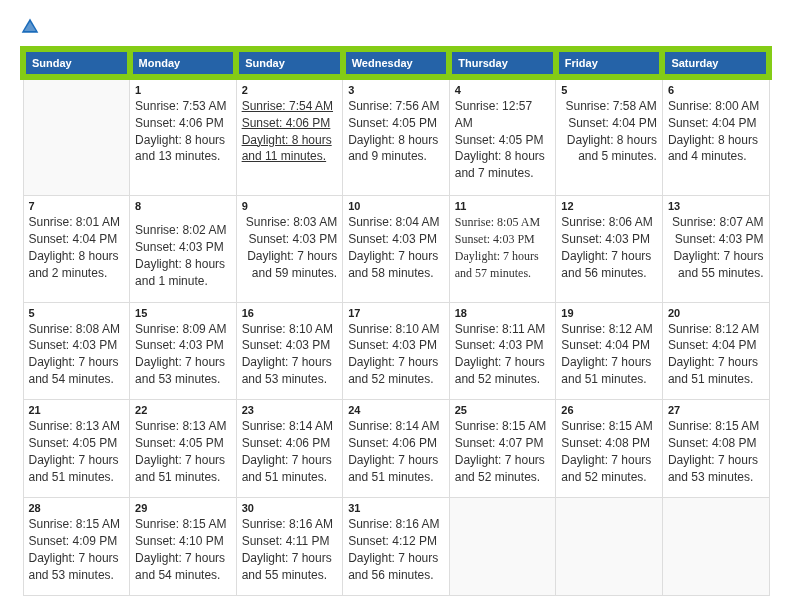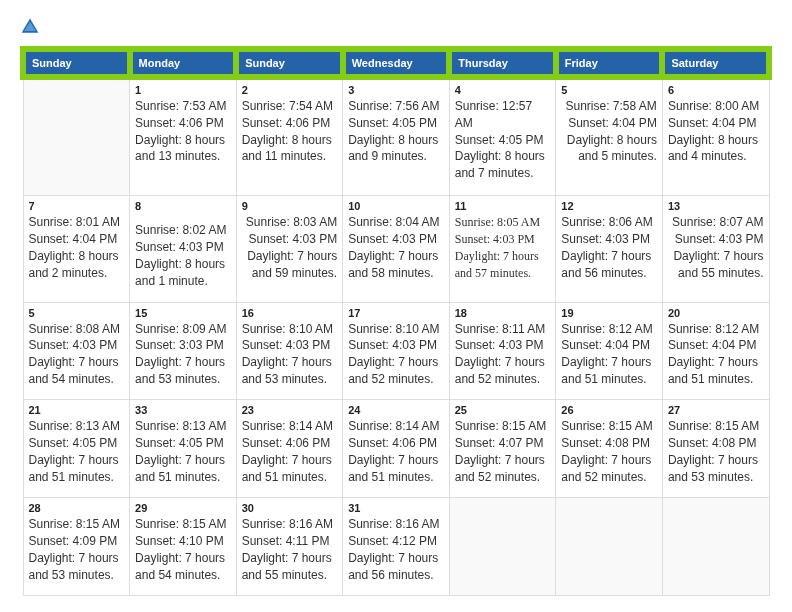--- a/index.html
+++ b/index.html
@@ -128,21 +128,21 @@
           <td class="empty"></td>
           <td>
             <div class="day-number">1</div>
             <div class="day-info" style="white-space: pre-line;">Sunrise: 7:53 AM
 Sunset: 4:06 PM
 Daylight: 8 hours
 and 13 minutes.</div>
           </td>
           <td>
             <div class="day-number">2</div>
-            <div class="day-info" style="white-space: pre-line;">Sunrise: 7:54 AM
+            <div class="day-info" style="white-space: pre-line; text-decoration: underline;">Sunrise: 7:54 AM
 Sunset: 4:06 PM
 Daylight: 8 hours
 and 11 minutes.</div>
           </td>
           <td>
             <div class="day-number">3</div>
             <div class="day-info" style="white-space: pre-line;">Sunrise: 7:56 AM
 Sunset: 4:05 PM
 Daylight: 8 hours
 and 9 minutes.</div>
@@ -224,21 +224,21 @@
           <td>
             <div class="day-number">5</div>
             <div class="day-info" style="white-space: pre-line;">Sunrise: 8:08 AM
 Sunset: 4:03 PM
 Daylight: 7 hours
 and 54 minutes.</div>
           </td>
           <td>
             <div class="day-number">15</div>
             <div class="day-info" style="white-space: pre-line;">Sunrise: 8:09 AM
-Sunset: 3:03 PM
+Sunset: 4:03 PM
 Daylight: 7 hours
 and 53 minutes.</div>
           </td>
           <td>
             <div class="day-number">16</div>
             <div class="day-info" style="white-space: pre-line;">Sunrise: 8:10 AM
 Sunset: 4:03 PM
 Daylight: 7 hours
 and 53 minutes.</div>
           </td>
@@ -273,21 +273,21 @@
         </tr>
         <tr>
           <td>
             <div class="day-number">21</div>
             <div class="day-info" style="white-space: pre-line;">Sunrise: 8:13 AM
 Sunset: 4:05 PM
 Daylight: 7 hours
 and 51 minutes.</div>
           </td>
           <td>
-            <div class="day-number">33</div>
+            <div class="day-number">22</div>
             <div class="day-info" style="white-space: pre-line;">Sunrise: 8:13 AM
 Sunset: 4:05 PM
 Daylight: 7 hours
 and 51 minutes.</div>
           </td>
           <td>
             <div class="day-number">23</div>
             <div class="day-info" style="white-space: pre-line;">Sunrise: 8:14 AM
 Sunset: 4:06 PM
 Daylight: 7 hours

